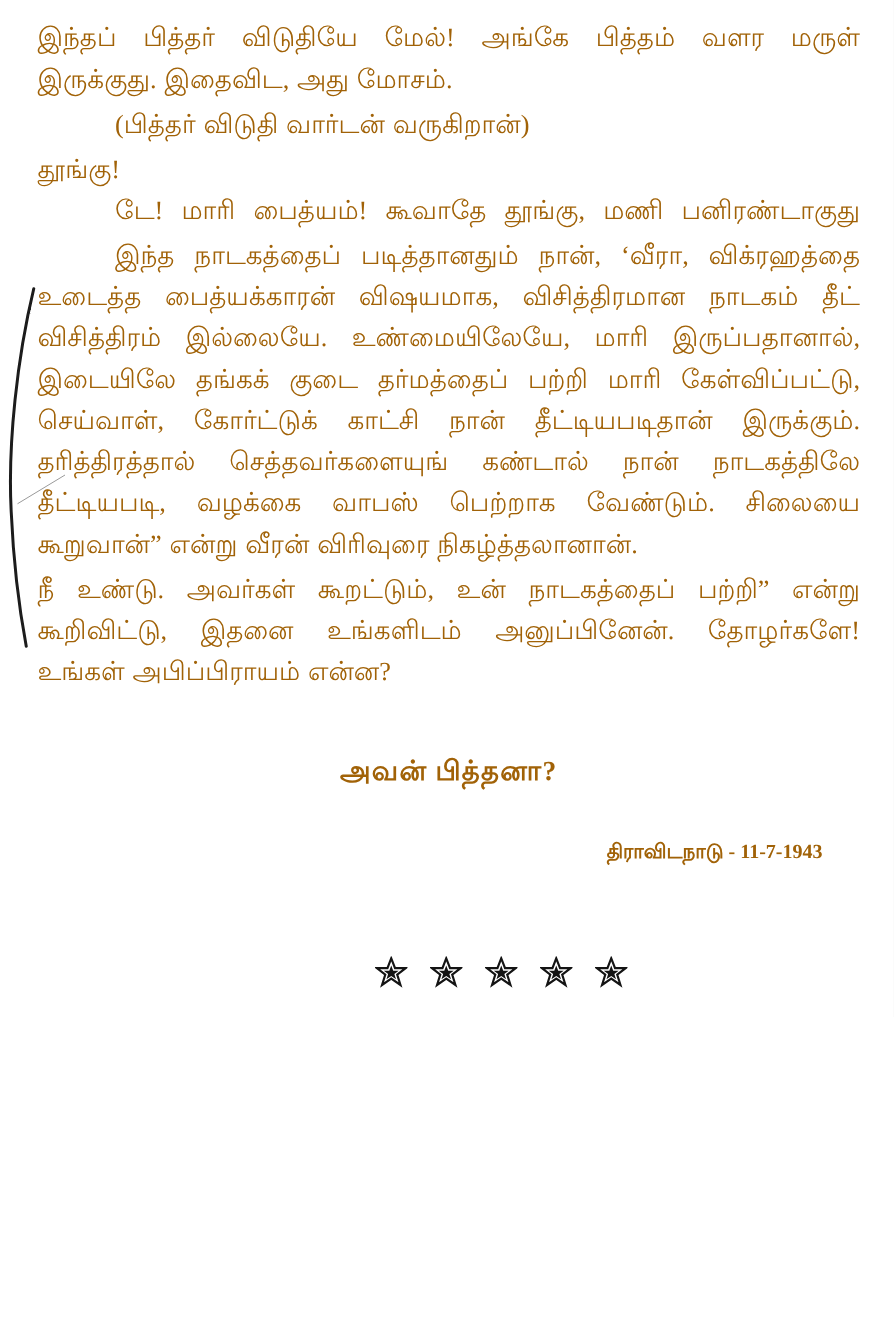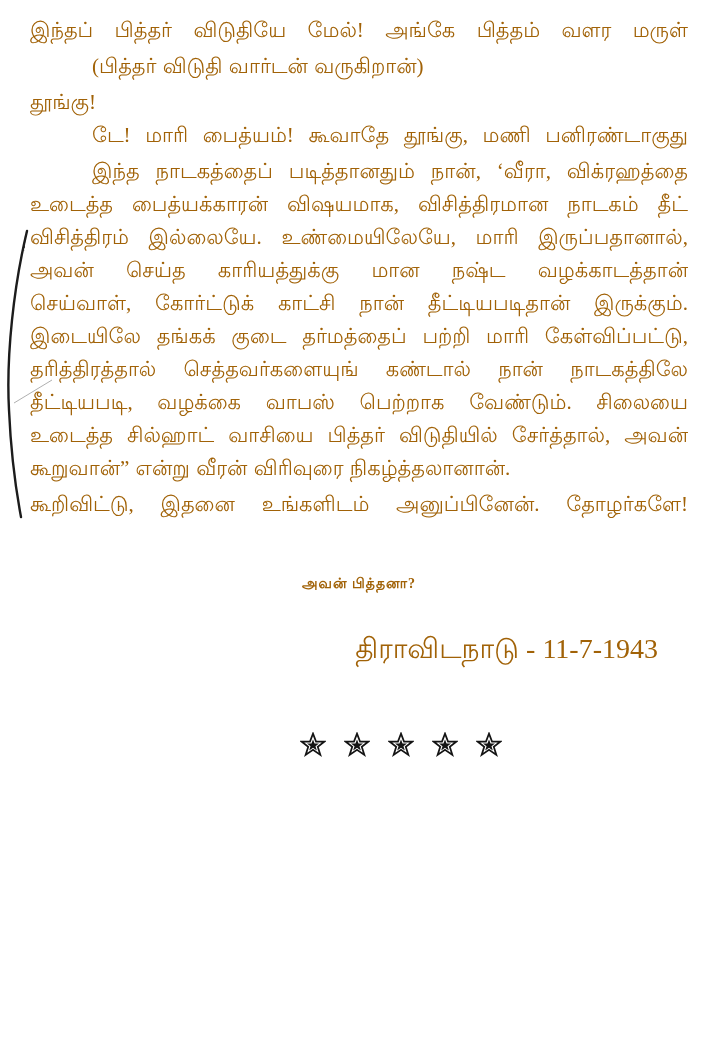--- a/index.html
+++ b/index.html
@@ -34,30 +34,30 @@
   .line.last {
     text-align-last: left;
   }
   .line.indent {
     padding-left: 62px;
   }
   .section-heading {
     margin-top: 46px;
     text-align: center;
     font-weight: bold;
-    font-size: 14px;
+    font-size: 22px;
     letter-spacing: 1px;
     padding-left: 0;
   }
   .source-line {
     margin-top: 32px;
     text-align: right;
     padding-right: 30px;
-    font-weight: normal;
-    font-size: 28px;
+    font-weight: bold;
+    font-size: 16px;
   }
   .stars-row {
     margin-top: 62px;
     text-align: center;
     position: relative;
     left: 42px;
     height: 30px;
   }
   .stars-row svg {
     margin: 0 9px;
@@ -78,42 +78,43 @@
   <svg class="margin-mark" width="70" height="300" viewBox="0 0 70 300">
     <path d="M 27 6 C 14 60 6 130 9 185 C 11 230 15 260 21 292" fill="none" stroke="#1c1c1c" stroke-width="2.4" stroke-linecap="round"></path>
     <path d="M 27 6 C 25 12 24 20 24 26" fill="none" stroke="#1c1c1c" stroke-width="1.2" stroke-dasharray="2 3"></path>
     <path d="M 14 178 L 52 155" fill="none" stroke="#9a9a9a" stroke-width="0.8"></path>
   </svg>
 
   <div class="text-block">
     <div id="paragraphs">
         <div class="para">
           <div class="line">இந்தப் பித்தர் விடுதியே மேல்! அங்கே பித்தம் வளர மருள்</div>
+          <div class="line last">இருக்குது. இதைவிட, அது மோசம்.</div>
         </div>
         <div class="para">
           <div class="line last indent">(பித்தர் விடுதி வார்டன் வருகிறான்)</div>
         </div>
         <div class="para">
           <div class="line last">தூங்கு!</div>
           <div class="line indent">டே! மாரி பைத்யம்! கூவாதே தூங்கு, மணி பனிரண்டாகுது</div>
         </div>
         <div class="para">
           <div class="line indent">இந்த நாடகத்தைப் படித்தானதும் நான், ‘வீரா, விக்ரஹத்தை</div>
           <div class="line">உடைத்த பைத்யக்காரன் விஷயமாக, விசித்திரமான நாடகம் தீட்</div>
           <div class="line">விசித்திரம் இல்லையே. உண்மையிலேயே, மாரி இருப்பதானால்,</div>
-          <div class="line">அவன் செய்த காரியத்துக்கு மான நஷ்ட வழக்காடத்தான்</div>
+          <div class="line">இடையிலே தங்கக் குடை தர்மத்தைப் பற்றி மாரி கேள்விப்பட்டு,</div>
           <div class="line">செய்வாள், கோர்ட்டுக் காட்சி நான் தீட்டியபடிதான் இருக்கும்.</div>
-          <div class="line">இடையிலே தங்கக் குடை தர்மத்தைப் பற்றி மாரி கேள்விப்பட்டு,</div>
           <div class="line">தரித்திரத்தால் செத்தவர்களையுங் கண்டால் நான் நாடகத்திலே</div>
           <div class="line">தீட்டியபடி, வழக்கை வாபஸ் பெற்றாக வேண்டும். சிலையை</div>
-          <div class="line">உடைத்த சில்ஹாட் வாசியை பித்தர் விடுதியில் சேர்த்தால், அவன்</div>
           <div class="line last">கூறுவான்” என்று வீரன் விரிவுரை நிகழ்த்தலானான்.</div>
         </div>
         <div class="para">
+          <div class="line">நீ உண்டு. அவர்கள் கூறட்டும், உன் நாடகத்தைப் பற்றி” என்று</div>
           <div class="line">கூறிவிட்டு, இதனை உங்களிடம் அனுப்பினேன். தோழர்களே!</div>
+          <div class="line last">உங்கள் அபிப்பிராயம் என்ன?</div>
         </div>
       </div>
 
     <div class="section-heading">அவன் பித்தனா?</div>
 
     <div class="source-line">திராவிடநாடு - 11-7-1943</div>
 
     <div class="stars-row" id="stars-row"><svg width="26" height="26" viewBox="0 0 24 24">
           <polygon points="12,1.5 14.8,8.8 22.6,8.8 16.4,13.6 18.8,21.2 12,16.5 5.2,21.2 7.6,13.6 1.4,8.8 9.2,8.8" fill="none" stroke="#141414" stroke-width="1.6" stroke-linejoin="miter"></polygon>
           <polygon points="12,1.5 14.8,8.8 22.6,8.8 16.4,13.6 18.8,21.2 12,16.5 5.2,21.2 7.6,13.6 1.4,8.8 9.2,8.8" fill="#141414" transform="translate(12 12.6) scale(0.52) translate(-12 -12.6)"></polygon>

